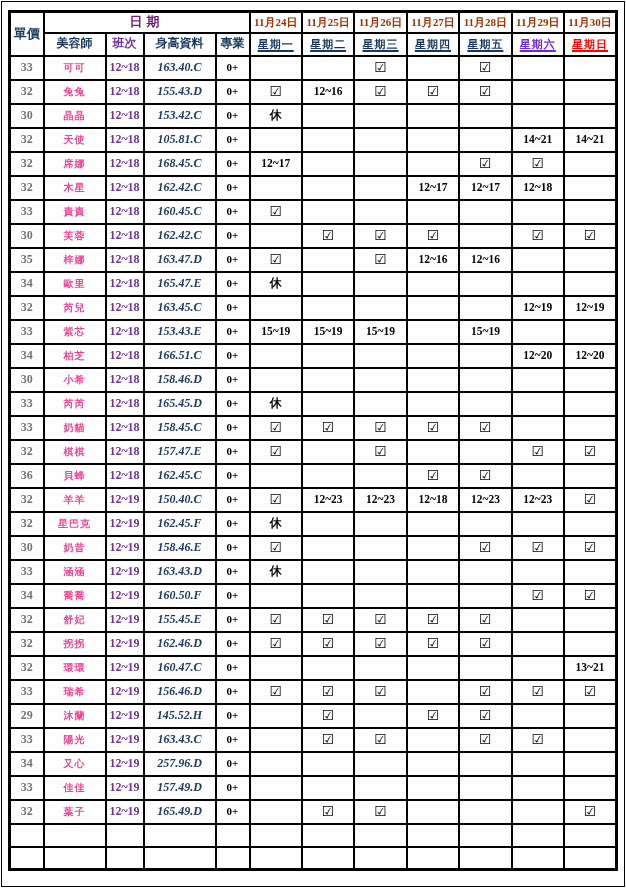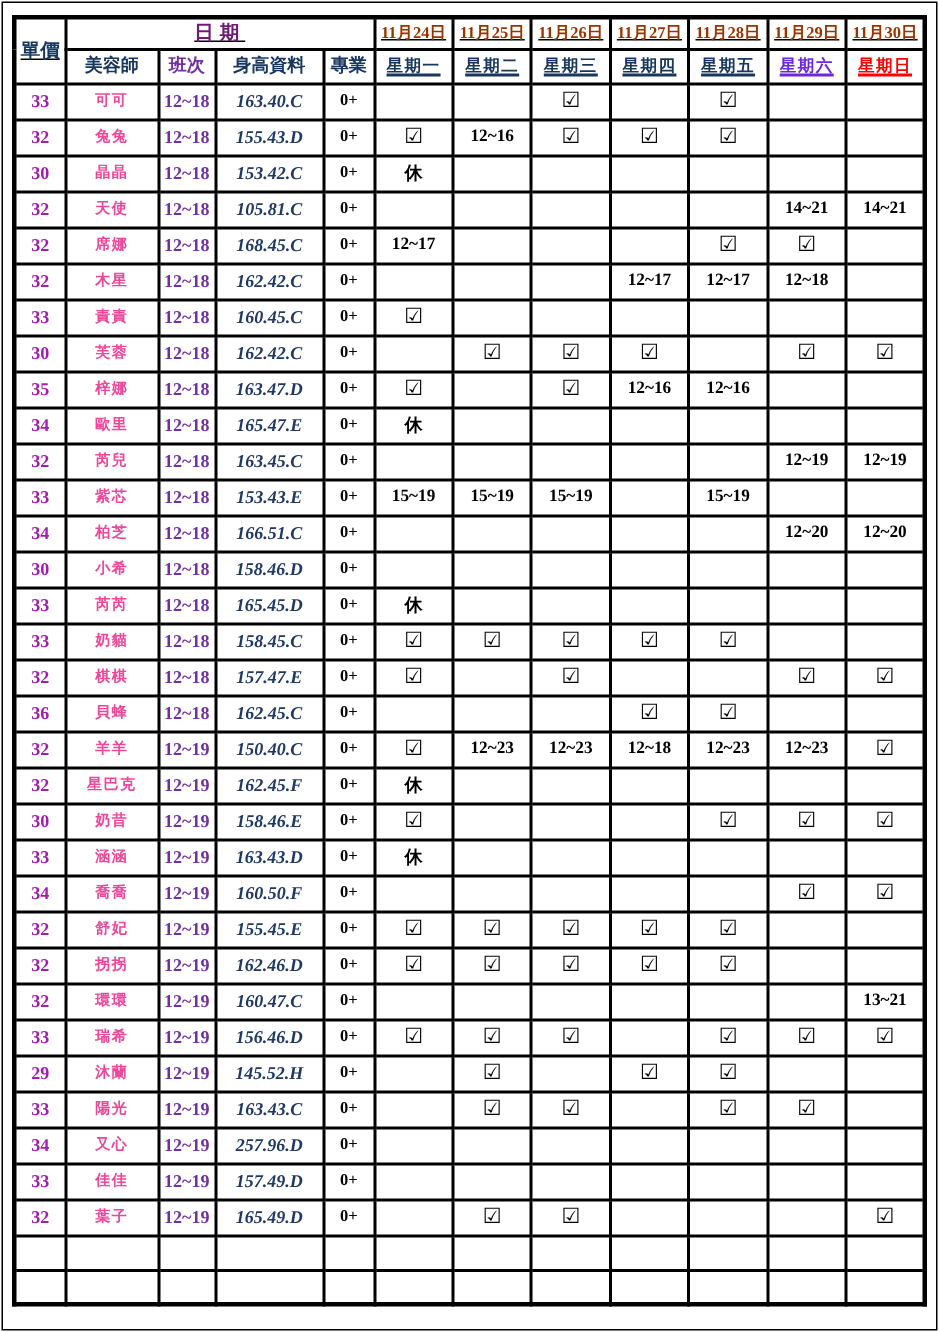--- a/index.html
+++ b/index.html
@@ -12,31 +12,31 @@
   table.sched{
     position:absolute;left:8px;top:10px;width:610px;
     border-collapse:collapse;table-layout:fixed;
     border:3px solid #000;
   }
   th,td{
     border:2px solid #000;text-align:center;vertical-align:middle;
     padding:0;overflow:hidden;font-size:12px;line-height:1.1;
     white-space:nowrap;
   }
-  thead tr.r1{height:21px;text-decoration:underline;}
+  thead tr.r1{height:21px;}
   thead tr.r2{height:23px;}
   tbody tr{height:24px;}
   tbody tr.empty{height:23px;}
   .h-unit{color:#17375E;font-size:13px;}
   .h-date-group{color:#701a75;font-size:13px;letter-spacing:4px;text-align:center;}
   .h-date{color:#993300;font-size:11px;}
   .h-week{font-size:11px;letter-spacing:1px;text-decoration:underline;text-decoration-thickness:1.5px;text-underline-offset:2px;}
   .h-beaut,.h-height,.h-spec{color:#17375E;font-size:12px;}
   .h-shift{color:#7030A0;font-size:12px;}
-  .c-price{color:#a21caf;font-size:12px;}
+  .c-price{color:#737373;font-size:12px;}
   .c-name{color:#ec4899;font-size:10px;letter-spacing:1px;}
   .c-shift{color:#7030A0;font-size:12px;}
   .c-height{color:#1F3864;font-size:12px;font-style:italic;}
   .c-spec{color:#000;font-size:11px;}
   .c-sched{color:#000;font-size:11.5px;}
   .chk{font-family:"DejaVu Sans",sans-serif;font-size:14px;font-weight:normal;}
   .rest{font-size:12px;}
 </style>
 </head>
 <body>

